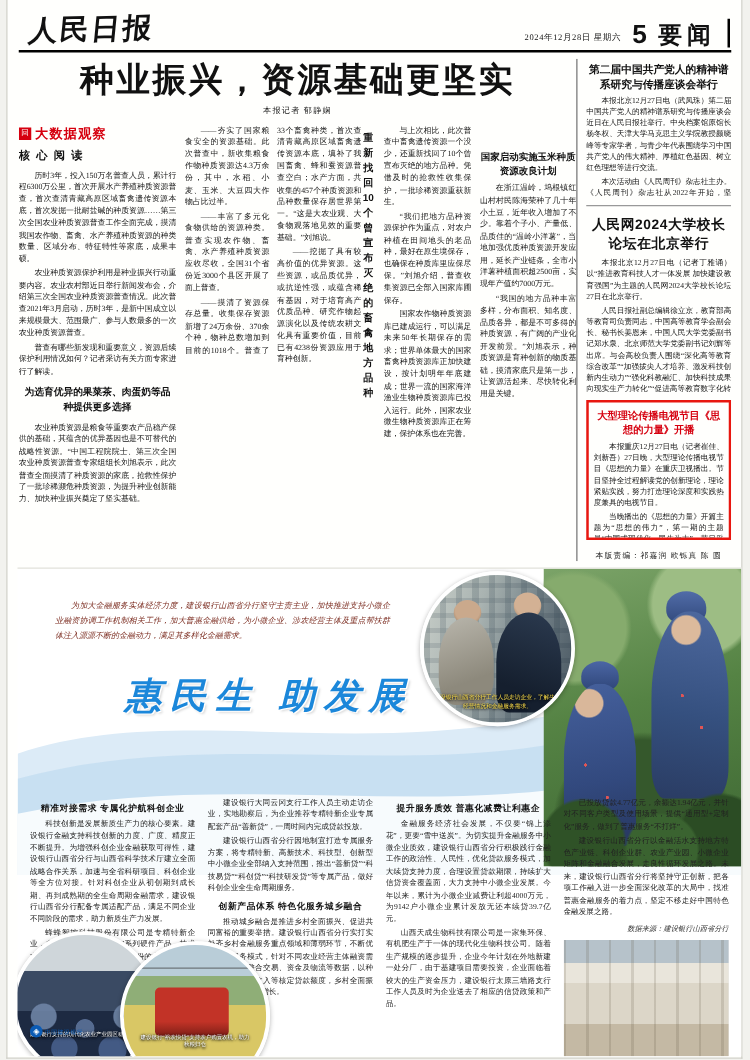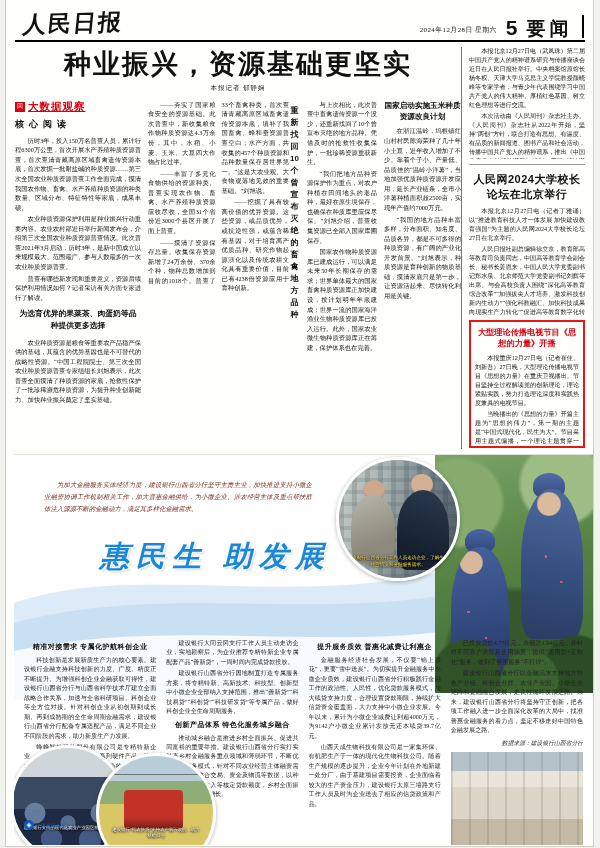--- a/index.html
+++ b/index.html
@@ -27,46 +27,46 @@
   .headline { text-align:center; font-family:"Liberation Sans", sans-serif; font-weight:900;
               font-size:27px; letter-spacing:2px; margin-top:3px; line-height:1.1; }
   .byline { text-align:center; font-size:6.5px; margin-top:4px; letter-spacing:1px; color:#222; }
   .cols { display:flex; gap:7px; margin-top:7px; height:332px; overflow:hidden; }
   p.bp { margin:0 0 2px 0; font-size:6.3px; line-height:1.52; text-align:justify; text-indent:2em; color:#141414; }
   .c1 { width:126px; flex:0 0 126px; overflow:hidden; }
   .tagrow { display:flex; align-items:center; gap:3px; margin-bottom:4px; }
   .tagicon { width:10px; height:10px; background:#d6000f; color:#fff; font-size:6px;
              display:flex; align-items:center; justify-content:center; flex:0 0 10px; }
   .tagtext { font-family:"Liberation Sans", sans-serif; font-weight:900; font-size:10.5px;
-             color:#d6000f; letter-spacing:1px;text-decoration:underline; }
+             color:#d6000f; letter-spacing:1px; }
   .corelabel { font-family:"Liberation Sans", sans-serif; font-weight:700; font-size:9px;
                letter-spacing:5px; margin:1px 0 5px 0; }
   .sh1 { font-family:"Liberation Sans", sans-serif; font-weight:700; font-size:7.8px;
          text-align:center; line-height:1.5; margin:6px 2px; }
   .c23 { width:152px; flex:0 0 152px; display:flex; overflow:hidden; }
   .flow2 { column-count:2; column-gap:6px; height:250px; overflow:hidden; }
   .sh2 { font-family:"Liberation Sans", sans-serif; font-weight:700; font-size:8px;
          text-align:center; margin:5px 0 4px 0; line-height:1.5; }
   .flow2b { column-count:2; column-gap:6px; flex:1; overflow:hidden; }
   .c4 { width:70px; flex:0 0 70px; overflow:hidden; }
-  .c5 { width:77px; flex:0 0 77px; overflow:hidden; }
+  .c5 { width:77px; flex:0 0 77px; overflow:hidden;margin-top:20px; }
   .sh3 { font-family:"Liberation Sans", sans-serif; font-weight:700; font-size:7.6px;
          text-align:center; line-height:1.5; margin-bottom:4px; }
 
   
   .sb { flex:1; border-left:1px solid #777; padding-left:7px; overflow:hidden; }
   .sb p { margin:0 0 2px 0; font-size:6.1px; line-height:1.48; text-align:justify; text-indent:2em; color:#141414; }
   .sb-art1 { height:112px; overflow:hidden; }
   .sbh1 { font-family:"Liberation Sans", sans-serif; font-weight:700; font-size:8.6px;
           text-align:center; line-height:1.4; margin:2px 0 4px 0; }
   .sbdiv { border-top:1px solid #999; margin:5px 0; }
   .sb-art2 { height:146px; overflow:hidden; }
   .sbh2 { font-family:"Liberation Sans", sans-serif; font-weight:900; font-size:11px;
           text-align:center; margin:2px 0 5px 0; letter-spacing:0.5px; }
-  .redbox { border:2px solid #e8170f; padding:5px 4px 20px 4px; height:99px; overflow:hidden; margin-top:4px; }
+  .redbox { border:2px solid #e8170f; padding:5px 4px 4px 4px; height:99px; overflow:hidden; margin-top:4px; }
   .redh { font-family:"Liberation Sans", sans-serif; font-weight:700; font-size:8.2px;
           color:#d6000f; text-align:center; margin-bottom:4px; line-height:1.4; }
   .editors { text-align:center; font-size:6.2px; margin-top:8px; letter-spacing:1px; color:#222; }
 
   
   .bank { position:absolute; left:8px; right:0; bottom:1px; height:390px; overflow:hidden;
           border-top:1px solid #e2e2da; background:#fff; }
   .wave { position:absolute; left:0; top:0; width:100%; height:245px; z-index:0; }
   .bank-intro { position:absolute; left:30px; top:24px; width:268px; font-size:6.4px; line-height:1.85;
                 color:#7c2d21; text-align:justify; text-indent:2em; z-index:2; font-style:italic; }
@@ -208,20 +208,21 @@
         <div class="c5">
           <div class="sh3">国家启动实施玉米种质资源改良计划</div>
           <p class="bp">在浙江温岭，坞根镇红山村村民陈海荣种了几十年小土豆，近年收入增加了不少。靠着个子小、产量低、品质佳的“温岭小洋薯”，当地加强优质种质资源开发应用，延长产业链条，全市小洋薯种植面积超2500亩，实现年产值约7000万元。</p>
           <p class="bp">“我国的地方品种丰富多样，分布面积、知名度、品质各异，都是不可多得的种质资源，有广阔的产业化开发前景。”刘旭表示，种质资源是育种创新的物质基础，摸清家底只是第一步，让资源活起来、尽快转化利用是关键。</p>
         </div>
       </div>
     </div>
 
     <div class="sb">
       <div class="sb-art1">
+        <div class="sbh1">第二届中国共产党人的精神谱系研究与传播座谈会举行</div>
         <p>本报北京12月27日电（武凤珠）第二届中国共产党人的精神谱系研究与传播座谈会近日在人民日报社举行。中央档案馆原馆长杨冬权、天津大学马克思主义学院教授颜晓峰等专家学者，与青少年代表围绕学习中国共产党人的伟大精神、厚植红色基因、树立红色理想等进行交流。</p>
         <p>本次活动由《人民周刊》杂志社主办。《人民周刊》杂志社从2022年开始，坚持“两创”方针，联合打造有思想、有温度、有品质的新闻报道、图书产品和社会活动，传播中国共产党人的精神谱系，推出《中国共产党人的精神谱系》增刊，开设“精神谱系研究与传播”专栏。</p>
       </div>
       <div class="sbdiv"></div>
       <div class="sb-art2">
         <div class="sbh2">人民网2024大学校长论坛在北京举行</div>
         <p>本报北京12月27日电（记者丁雅诵）以“推进教育科技人才一体发展 加快建设教育强国”为主题的人民网2024大学校长论坛27日在北京举行。</p>
         <p>人民日报社副总编辑徐立京，教育部高等教育司负责同志，中国高等教育学会副会长、秘书长姜恩来，中国人民大学党委副书记郑水泉、北京师范大学党委副书记刘辉等出席。与会高校负责人围绕“深化高等教育综合改革”“加强拔尖人才培养、激发科技创新内生动力”“强化科教融汇、加快科技成果向现实生产力转化”“促进高等教育数字化转型，塑造教育发展新优势”等话题展开交流。</p>
 
       </div>

